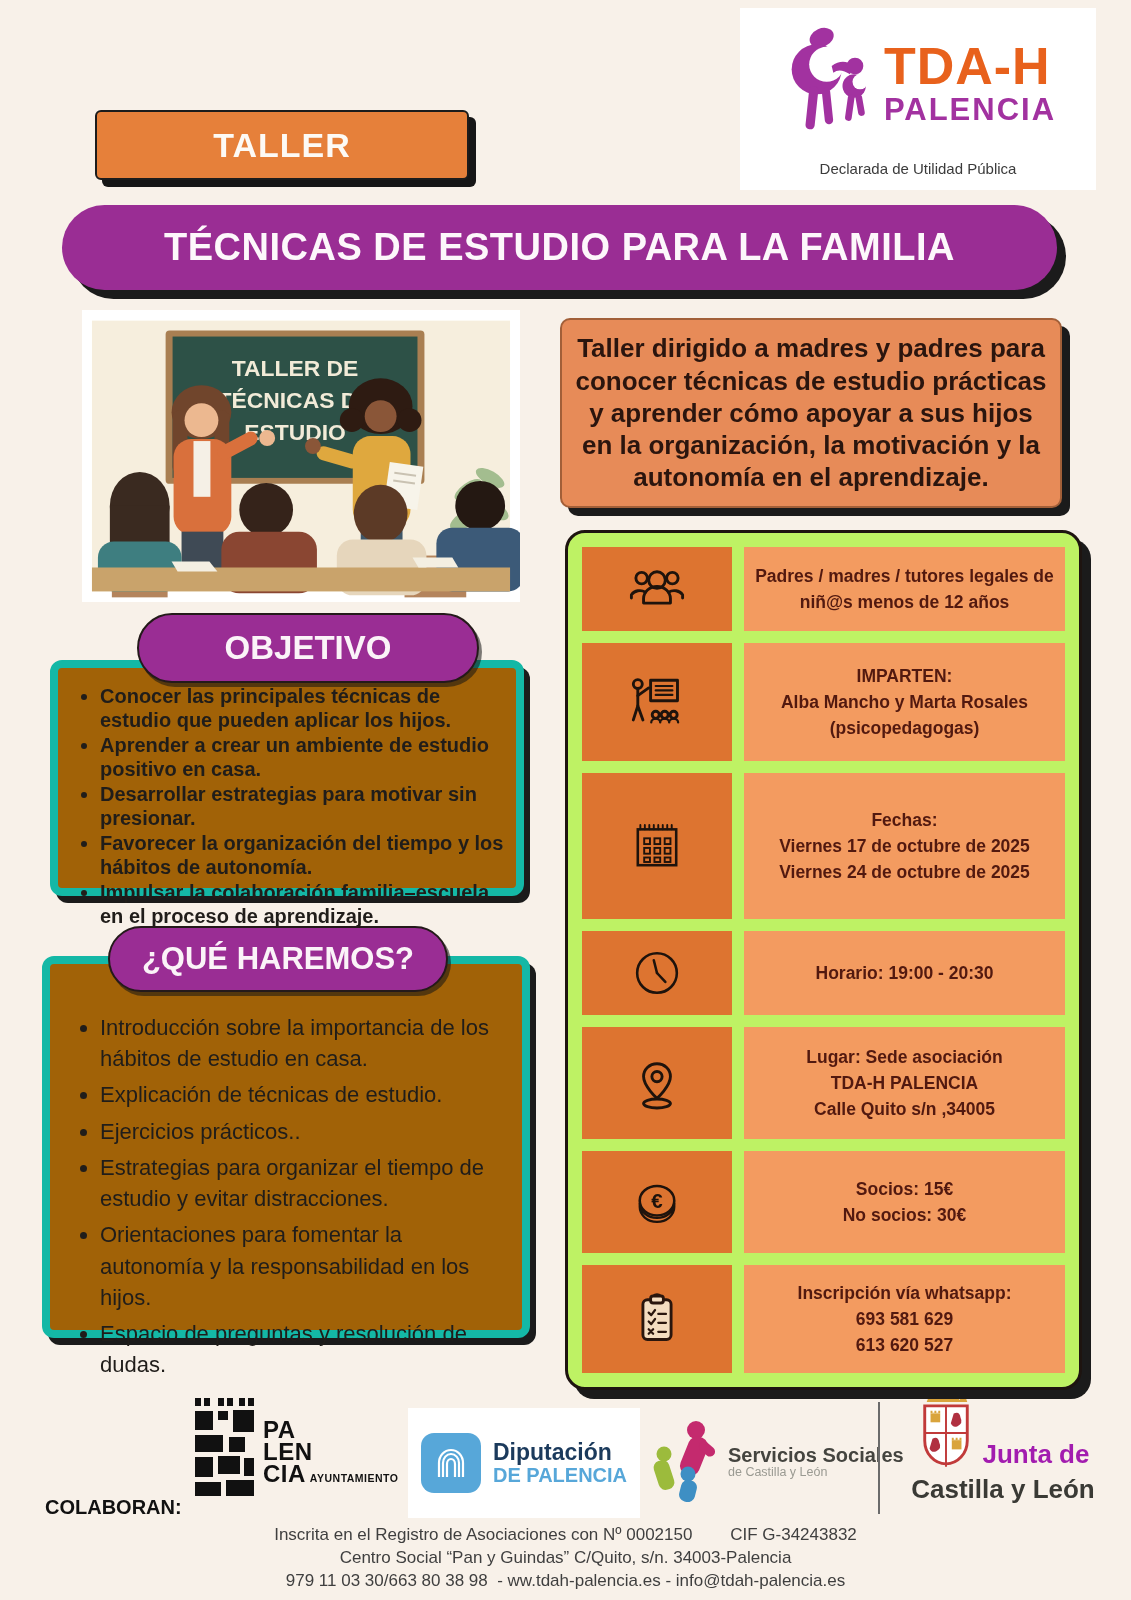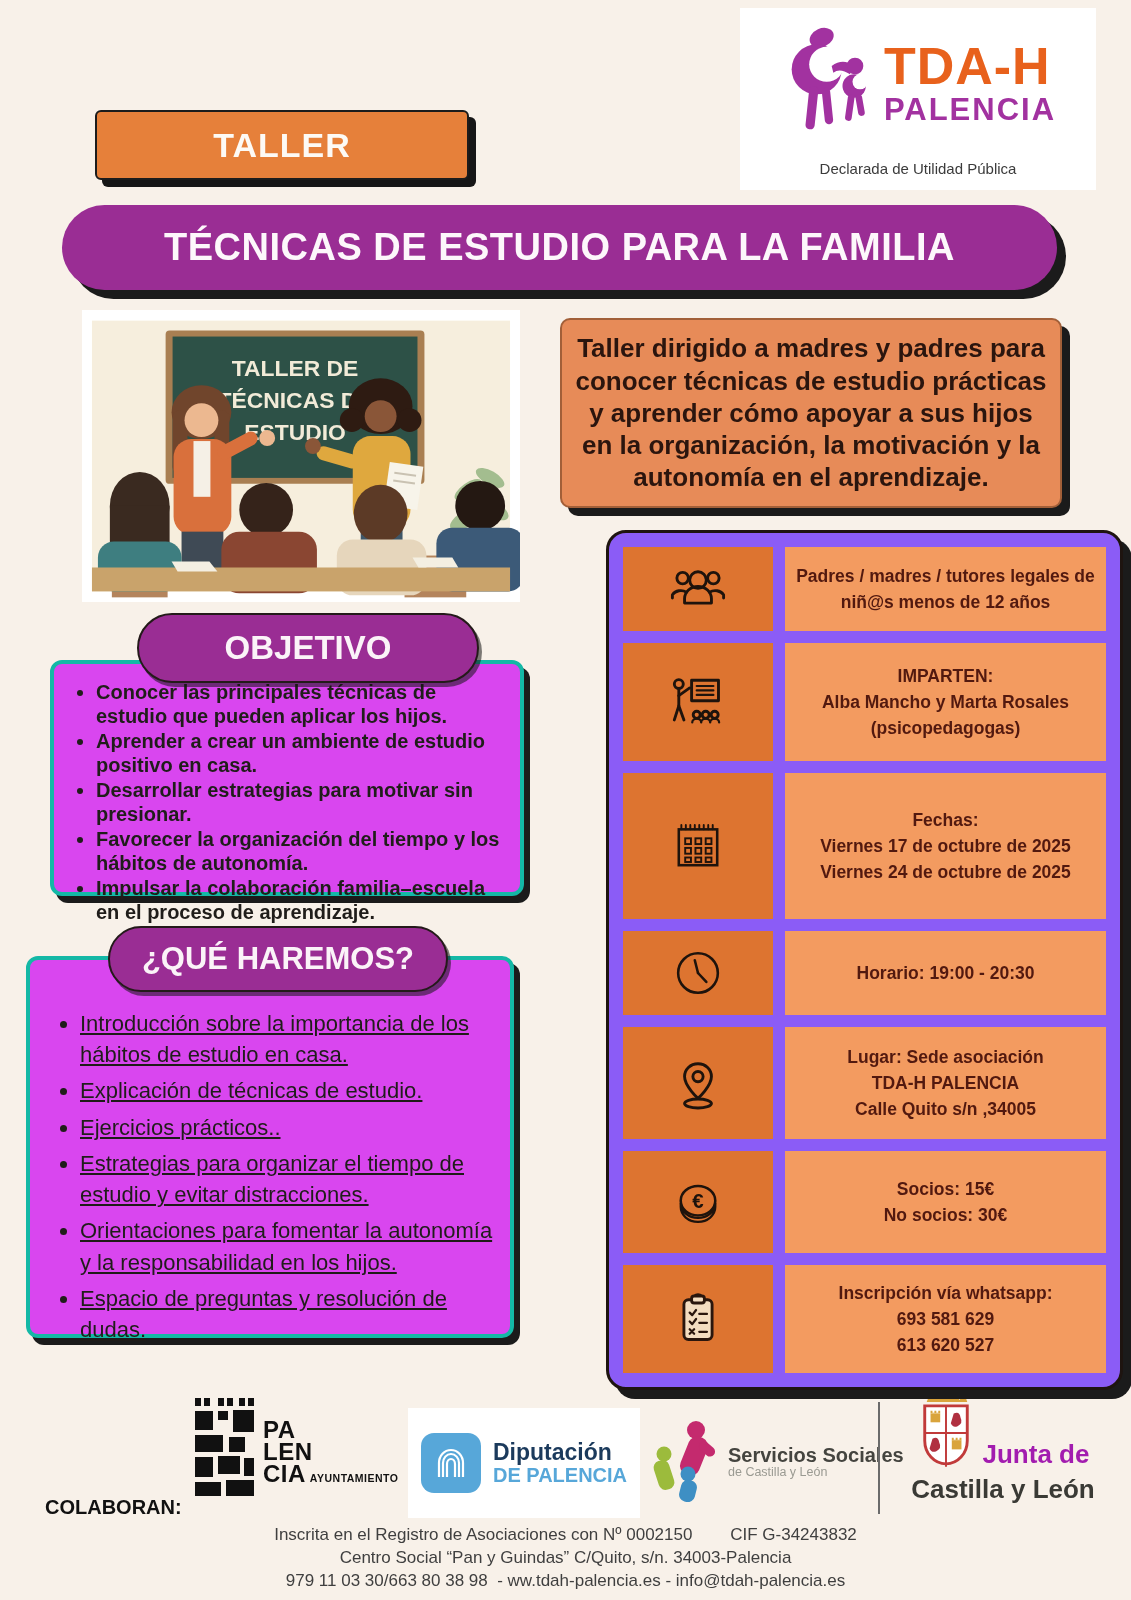--- a/index.html
+++ b/index.html
@@ -39,33 +39,33 @@
     display:flex;align-items:center;justify-content:center;padding:6px 12px;box-sizing:border-box;
     color:#2B150E;font-size:26px;font-weight:bold;text-align:center;line-height:1.24;}
 
   
   .pill{background:#9A2D94;border:2px solid #241a1a;border-radius:40px;
     display:flex;align-items:center;justify-content:center;
     color:#fbf3f8;font-weight:bold;z-index:3;box-shadow:3px 4px 0 rgba(20,20,20,0.55);}
   .objetivo-pill{left:137px;top:613px;width:338px;height:66px;font-size:33px;}
   .que-pill{left:108px;top:926px;width:336px;height:62px;font-size:31px;}
 
-  .list-box{background:#d946ef;border:4px solid #14b8a6;border-radius:12px;
+  .list-box{background:#a16207;border:8px solid #14b8a6;border-radius:12px;
     box-shadow:6px 7px 0 #1b1b1b;box-sizing:border-box;z-index:2;}
   .objetivo-box{left:50px;top:660px;width:474px;height:236px;padding:16px 10px 8px 8px;}
-  .que-box{left:26px;top:956px;width:488px;height:382px;padding:48px 10px 8px 16px;text-decoration:underline;}
+  .que-box{left:42px;top:956px;width:488px;height:382px;padding:48px 10px 8px 16px;}
 
   ul.bullets{margin:0;padding-left:34px;}
   .objetivo-box ul.bullets li{font-size:20px;font-weight:bold;line-height:1.2;color:#201d1a;margin-bottom:1px;}
   .que-box ul.bullets li{font-size:22px;font-weight:500;line-height:1.42;color:#201d1a;margin-bottom:5px;}
 
   
-  .panel{left:565px;top:530px;width:517px;background:#8b5cf6;border:3px solid #1E1410;
+  .panel{left:565px;top:530px;width:517px;background:#bef264;border:3px solid #1E1410;
     border-radius:20px;box-shadow:9px 9px 0 #1b1b1b;box-sizing:border-box;
-    padding:14px;display:flex;flex-direction:column;gap:12px;z-index:2;margin-left:41px;}
+    padding:14px;display:flex;flex-direction:column;gap:12px;z-index:2;}
   .drow{display:flex;gap:12px;}
   .drow:nth-of-type(1){height:84px;}
   .drow:nth-of-type(2){height:118px;}
   .drow:nth-of-type(3){height:146px;}
   .drow:nth-of-type(4){height:84px;}
   .drow:nth-of-type(5){height:112px;}
   .drow:nth-of-type(6){height:102px;}
   .drow:nth-of-type(7){height:108px;}
   .dicon{width:150px;flex:none;background:#DD7430;display:flex;align-items:center;justify-content:center;}
   .dicon svg{width:64px;height:64px;}

